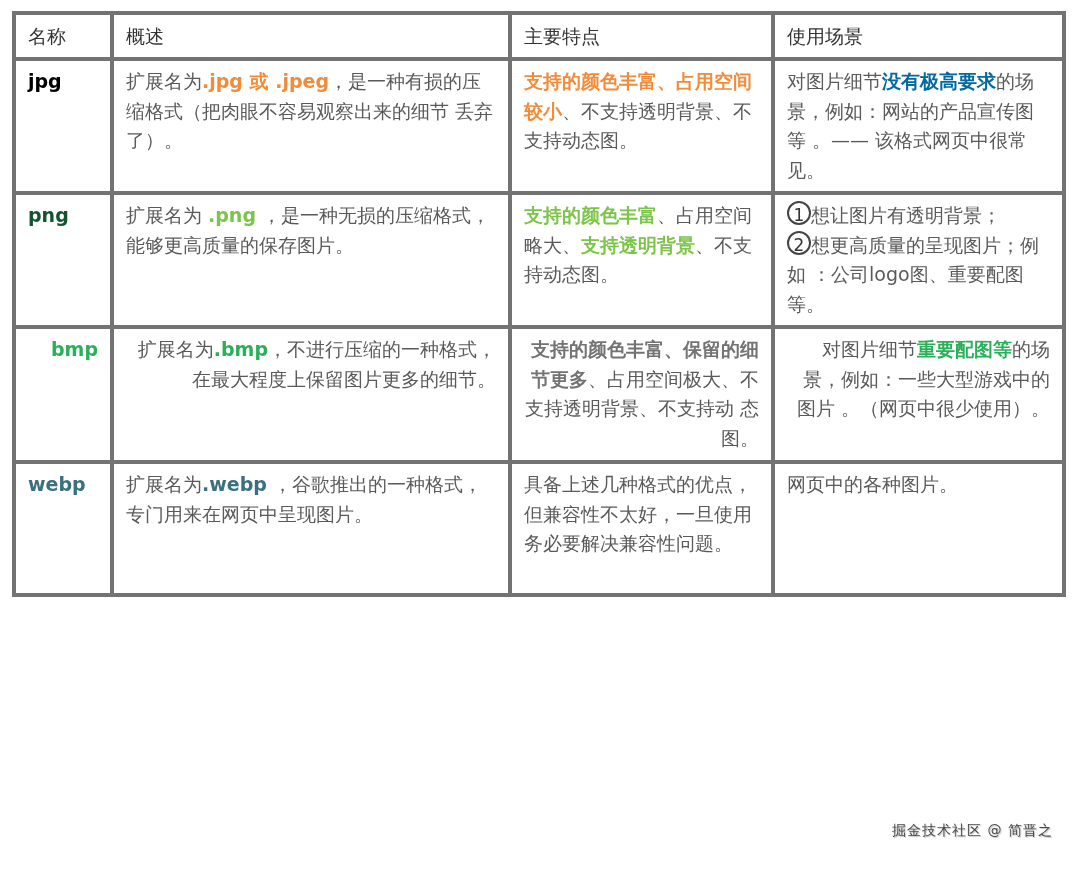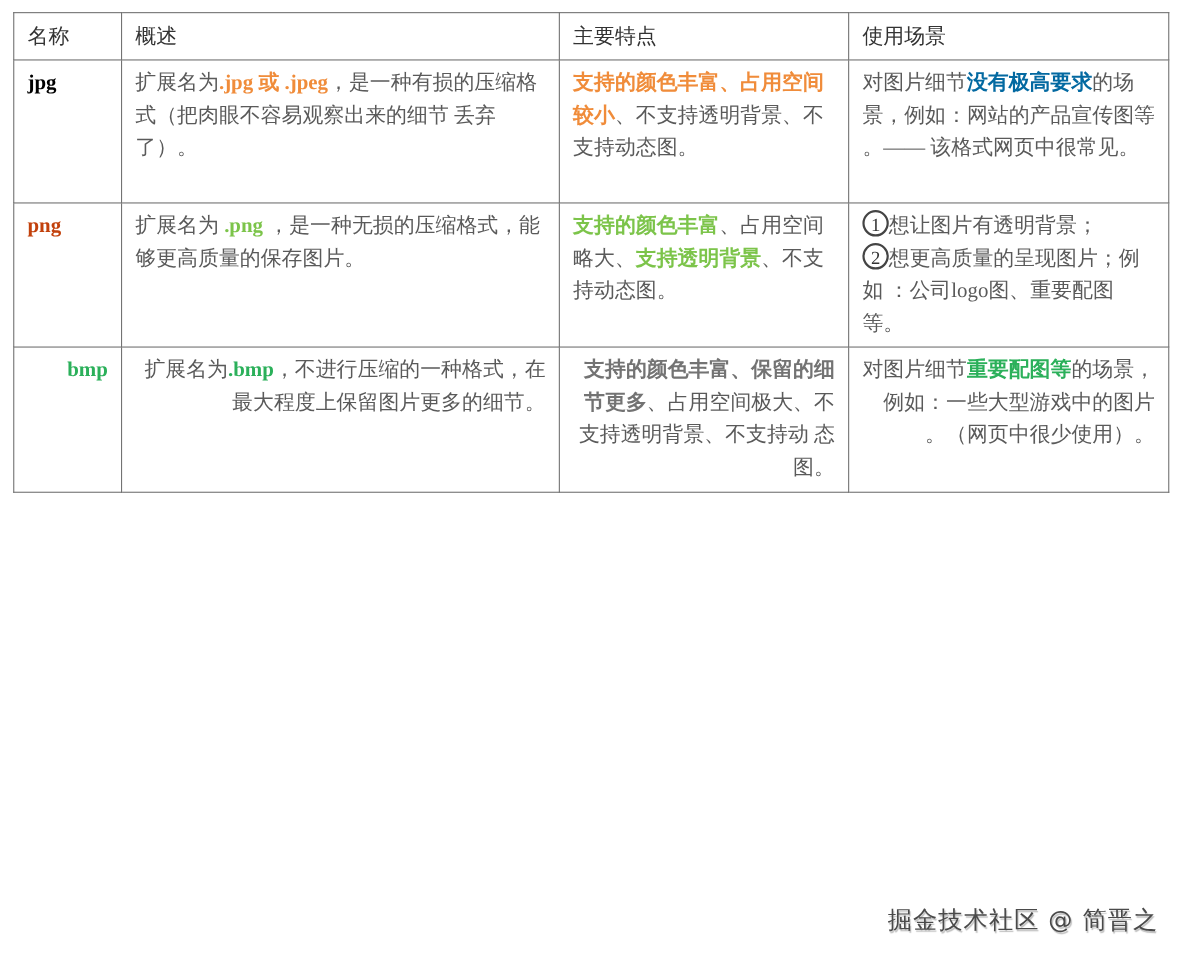--- a/index.html
+++ b/index.html
@@ -10,26 +10,25 @@
   }
   table.fmt {
     position: absolute; left: 12px; top: 11px;
     width: 1050px;
     border-collapse: collapse;
     table-layout: fixed;
     font-size: 19px;
     line-height: 29.5px;
   }
   table.fmt th, table.fmt td {
-    border: 1px solid #737373;
+    border: 4px solid #737373;
     vertical-align: top;
     text-align: left;
     padding: 6px 12px 6px 12px;
     word-break: break-all;
-    font-family: Liberation Serif, serif;
   }
   table.fmt th {
     color: #333333;
     font-weight: normal;
     height: 30px;
     padding-top: 7px;
     padding-bottom: 5px;
   }
   col.c1 { width: 98px; }
   col.c2 { width: 398px; }
@@ -44,21 +43,21 @@
   .name { font-weight: 600; }
   .hl { font-weight: 600; }
   .hl-i { font-style: italic; }
   .circ {
     display: inline-block; width: 24px; height: 24px; line-height: 24px;
     border: 2px solid #444; border-radius: 50%; text-align: center;
     font-size: 17px; color: #333; box-sizing: border-box; vertical-align: 1px;
   }
   .footer {
     position: absolute; right: 24px; top: 822px;
-    font-size: 22px; color: #4a4a4a;
+    font-size: 14px; color: #4a4a4a;
     text-shadow: 1px 1px 1px #bdbdbd;
     letter-spacing: 1px;
   }
 </style>
 </head>
 <body>
 
 <table class="fmt">
   <colgroup>
       <col class="c1">
@@ -77,31 +76,37 @@
   <tbody>
 
     <tr class="r-jpg">
       <td><span class="name c-jpg" style="color: #000000;">jpg</span></td>
       <td><span>扩展名为</span><span class="hl c-jpg" style="color: rgb(240, 140, 58);">.jpg 或 .jpeg</span><span>，是一种有损的压缩格式（把肉眼不容易观察出来的细节 丢弃了）。</span></td>
       <td><span class="hl c-jpg" style="color: rgb(240, 140, 58);">支持的颜色丰富、占用空间较小</span><span>、不支持透明背景、不支持动态图。</span></td>
       <td><span>对图片细节</span><span class="hl c-jpg" style="color: #0369a1;">没有极高要求</span><span>的场景，例如：网站的产品宣传图等 。—— 该格式网页中很常见。</span></td>
     </tr>
 
     <tr class="r-png">
-      <td><span class="name c-png" style="color: #c2410c;">png</span></td>
+      <td><span class="name c-png" style="color: #14532d;">png</span></td>
       <td><span>扩展名为 </span><span class="hl c-png" style="color: rgb(124, 196, 74);">.png</span><span> ，是一种无损的压缩格式，能够更高质量的保存图片。</span></td>
       <td><span class="hl c-png" style="color: rgb(124, 196, 74);">支持的颜色丰富</span><span>、占用空间略大、</span><span class="hl c-png" style="color: rgb(124, 196, 74);">支持透明背景</span><span>、不支持动态图。</span></td>
       <td><span class="circ">1</span><span>想让图片有透明背景；</span><br><span class="circ">2</span><span>想更高质量的呈现图片；例如 ：公司logo图、重要配图等。</span></td>
     </tr>
 
     <tr class="r-bmp">
       <td><span class="name c-bmp" style="color: rgb(43, 176, 90);">bmp</span></td>
       <td><span>扩展名为</span><span class="hl c-bmp" style="color: rgb(43, 176, 90);">.bmp</span><span>，不进行压缩的一种格式，在最大程度上保留图片更多的细节。</span></td>
       <td><span class="hl c-bmp" style="color: #737373;">支持的颜色丰富、保留的细节更多</span><span>、占用空间极大、不支持透明背景、不支持动 态图。</span></td>
       <td><span>对图片细节</span><span class="hl c-bmp" style="color: rgb(43, 176, 90);">重要配图等</span><span>的场景，例如：一些大型游戏中的图片 。（网页中很少使用）。</span></td>
     </tr>
 
 
+    <tr class="r-webp">
+      <td><span class="name c-webp" style="color: rgb(58, 112, 128);">webp</span></td>
+      <td><span>扩展名为</span><span class="hl c-webp" style="color: rgb(58, 112, 128);">.webp</span><span> ，谷歌推出的一种格式，专门用来在网页中呈现图片。</span></td>
+      <td><span>具备上述几种格式的优点，但兼容性不太好，一旦使用务必要解决兼容性问题。</span></td>
+      <td><span>网页中的各种图片。</span></td>
+    </tr>
 
   </tbody>
 </table>
 
 <div class="footer">掘金技术社区 @ 简晋之</div>
 
 </body></html>

